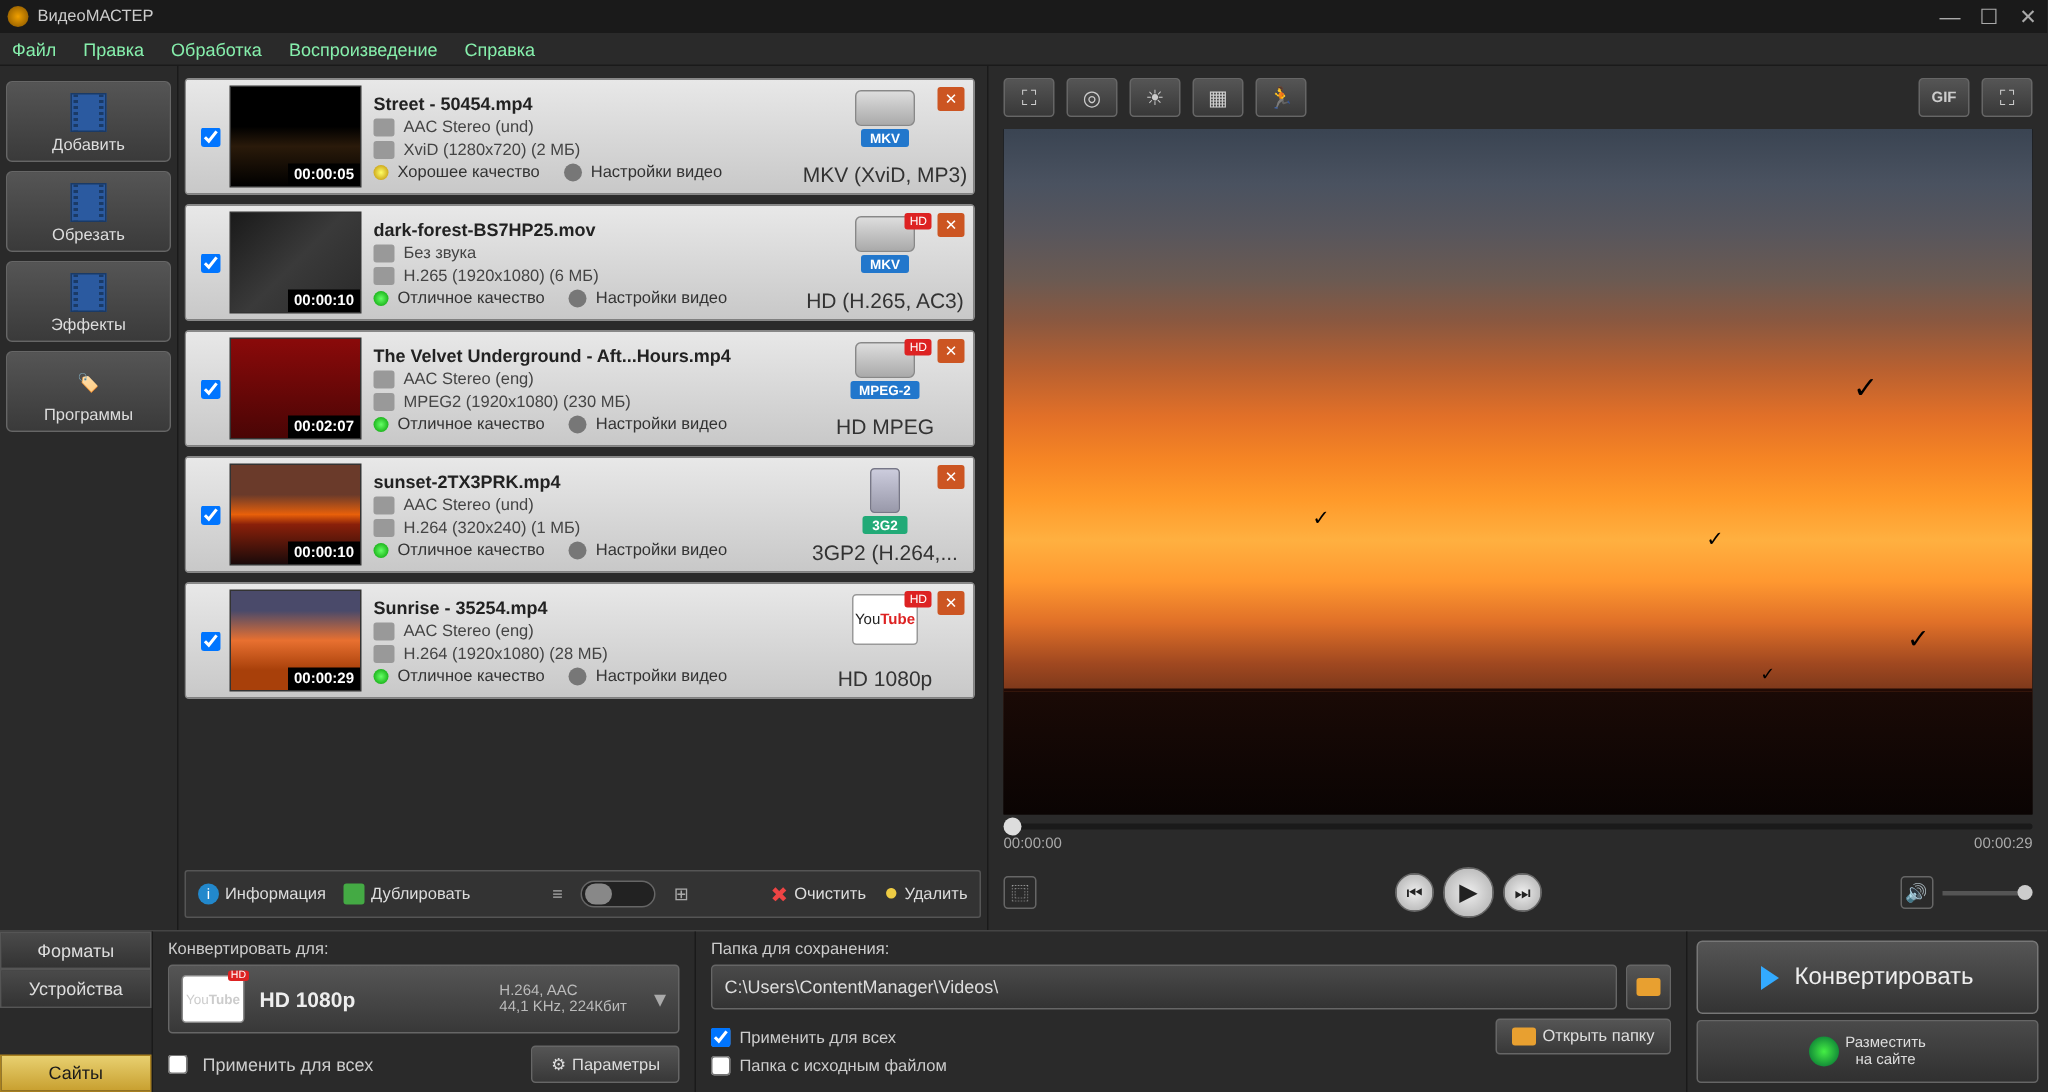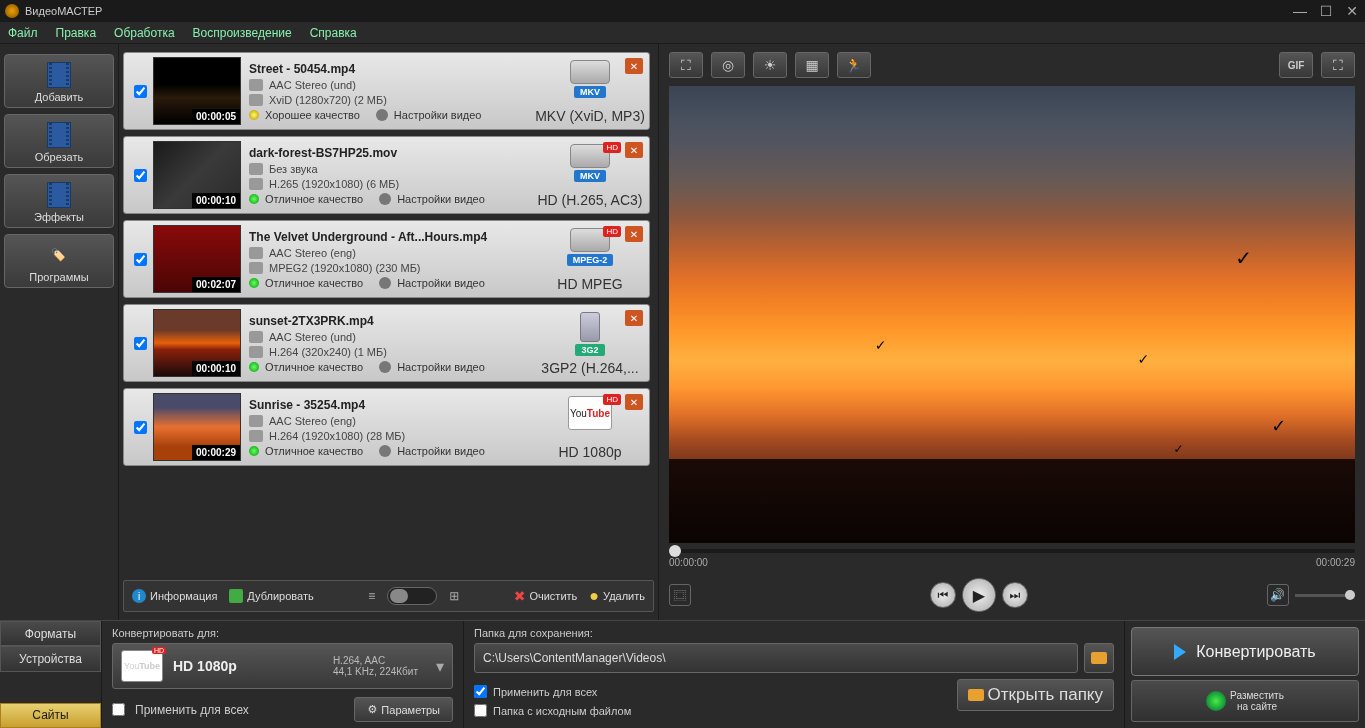--- a/index.html
+++ b/index.html
@@ -103,21 +103,21 @@
 .chev { color: #aaa; font-size: 16px; margin-left: 8px; }
 .bot-row { display: flex; align-items: center; gap: 10px; margin-top: 8px; }
 .param-btn { background: linear-gradient(#555,#383838); border: 1px solid #666; border-radius: 3px; padding: 5px 12px; color: #ddd; font-size: 11px; display: flex; align-items: center; gap: 4px; cursor: pointer; margin-left: auto; }
 
 .save-folder { flex: 1; padding: 6px 10px; border-right: 1px solid #1a1a1a; }
 .path-input { display: flex; gap: 6px; }
 .path-input input { flex: 1; height: 30px; background: linear-gradient(#4a4a4a,#333); border: 1px solid #666; border-radius: 3px; color: #ddd; padding: 0 8px; font-size: 12px; }
 .browse-btn { width: 30px; height: 30px; background: linear-gradient(#555,#383838); border: 1px solid #666; border-radius: 3px; display: flex; align-items: center; justify-content: center; cursor: pointer; }
 .folder-icn { width: 16px; height: 12px; background: #e8a030; border-radius: 2px; }
 .chk-row { display: flex; align-items: center; gap: 6px; margin-top: 6px; font-size: 11px; color: #ccc; }
-.open-folder-btn { float: right; background: linear-gradient(#555,#383838); border: 1px solid #666; border-radius: 3px; padding: 5px 10px; color: #ddd; font-size: 17px; display: flex; align-items: center; gap: 4px; cursor: pointer; }
+.open-folder-btn { float: right; background: linear-gradient(#555,#383838); border: 1px solid #666; border-radius: 3px; padding: 5px 10px; color: #ddd; font-size: 11px; display: flex; align-items: center; gap: 4px; cursor: pointer; }
 
 .action-col { width: 240px; padding: 6px; display: flex; flex-direction: column; gap: 4px; }
 .convert-btn { flex: 1; background: linear-gradient(#555,#333); border: 1px solid #777; border-radius: 4px; display: flex; align-items: center; justify-content: center; gap: 10px; font-size: 16px; color: #eee; cursor: pointer; }
 .conv-arrow { width: 0; height: 0; border-left: 12px solid #3af; border-top: 8px solid transparent; border-bottom: 8px solid transparent; }
 .small-actions { display: flex; gap: 4px; height: 42px; }
 .sa-btn { flex: 1; background: linear-gradient(#4a4a4a,#303030); border: 1px solid #666; border-radius: 3px; display: flex; align-items: center; justify-content: center; gap: 4px; font-size: 10px; color: #ddd; cursor: pointer; text-align: center; }
 .disc-i { width: 20px; height: 20px; background: radial-gradient(circle,#fa4,#a40); border-radius: 50%; }
 .globe-i { width: 20px; height: 20px; background: radial-gradient(circle,#4e4,#063); border-radius: 50%; }
 
 

